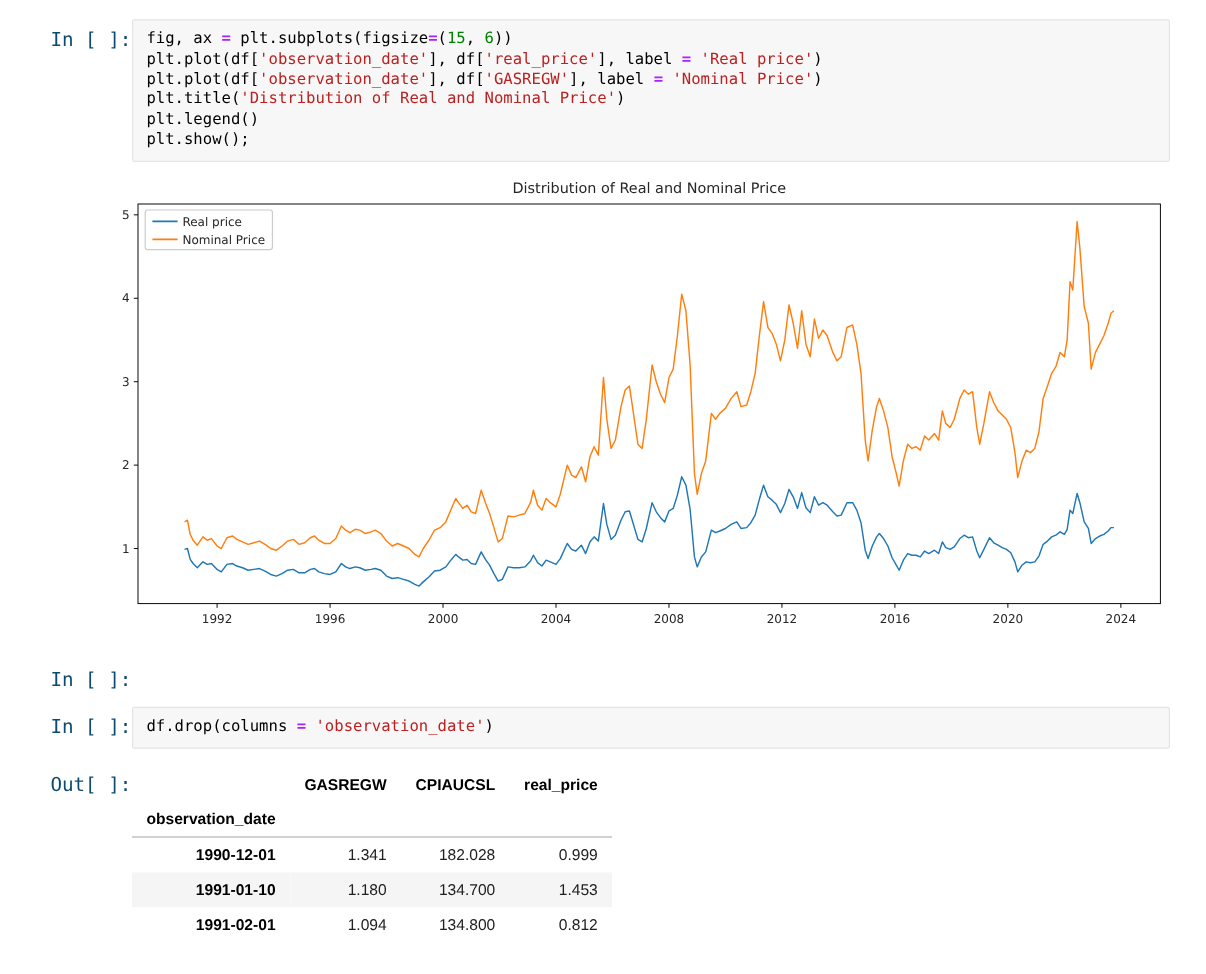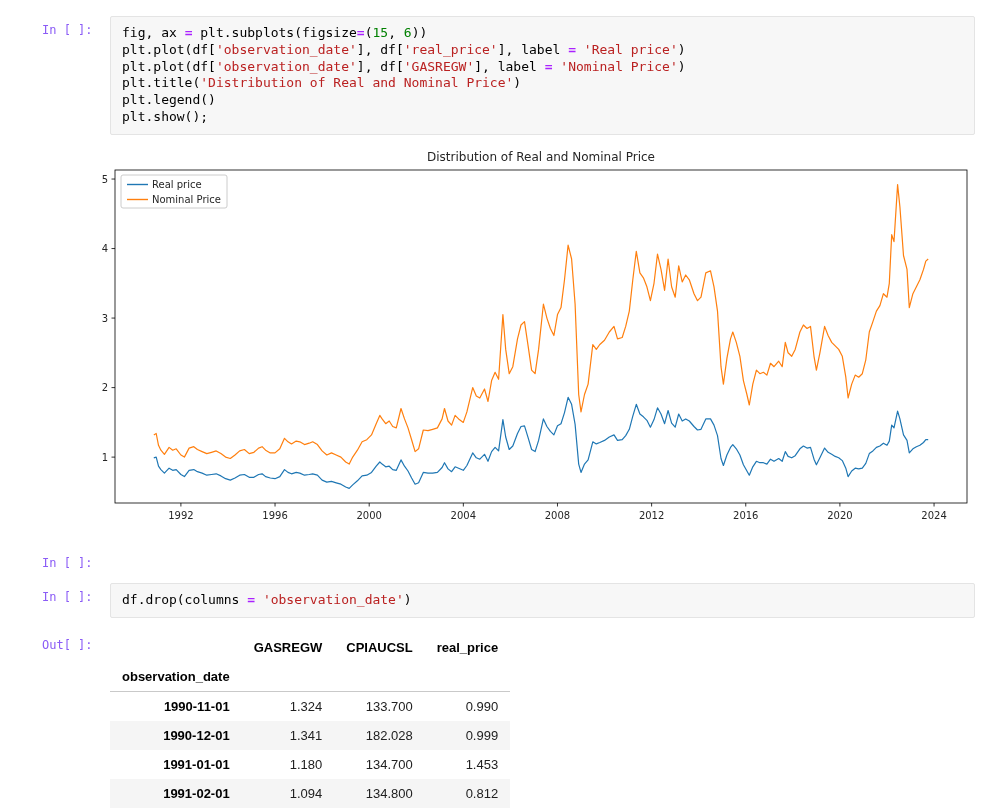--- a/index.html
+++ b/index.html
@@ -5,21 +5,21 @@
   html,body{margin:0;padding:0;}
   body{
     width:1005px;height:812px;overflow:hidden;background:#ffffff;
     font-family:"Liberation Sans","DejaVu Sans",sans-serif;
   }
   .notebook{padding-top:16px;}
   .cell{display:flex;align-items:flex-start;padding:0 30px 0 42px;margin-bottom:13px;}
   .prompt{
     flex:0 0 68px;
     font-family:"DejaVu Sans Mono","Liberation Mono",monospace;
-    font-size:12px;color:#8b5cf6;padding-top:7px;white-space:pre;
+    font-size:16px;color:#0c4a6e;padding-top:7px;white-space:pre;
   }
   .input-area{
     flex:1;background:#f7f7f7;border:1px solid #e4e4e4;border-radius:2px;
     padding:8px 11px;
   }
   pre.code{
     margin:0;font-family:"DejaVu Sans Mono","Liberation Mono",monospace;
     font-size:13px;line-height:16.8px;color:#000;white-space:pre;
   }
   .tok-p{color:#000000;}
@@ -128,33 +128,27 @@
             </tr>
             <tr>
               <th class="index-name">observation_date</th>
               <th></th>
               <th></th>
               <th></th>
             </tr>
           </thead>
         <tbody id="df-body">
             <tr>
-              <th>1990-11-01</th>
-              <td>1.324</td>
-              <td>133.700</td>
-              <td>0.990</td>
-            </tr>
-            <tr>
               <th>1990-12-01</th>
               <td>1.341</td>
               <td>182.028</td>
               <td>0.999</td>
             </tr>
             <tr>
-              <th>1991-01-01</th>
+              <th>1991-01-10</th>
               <td>1.180</td>
               <td>134.700</td>
               <td>1.453</td>
             </tr>
             <tr>
               <th>1991-02-01</th>
               <td>1.094</td>
               <td>134.800</td>
               <td>0.812</td>
             </tr>

